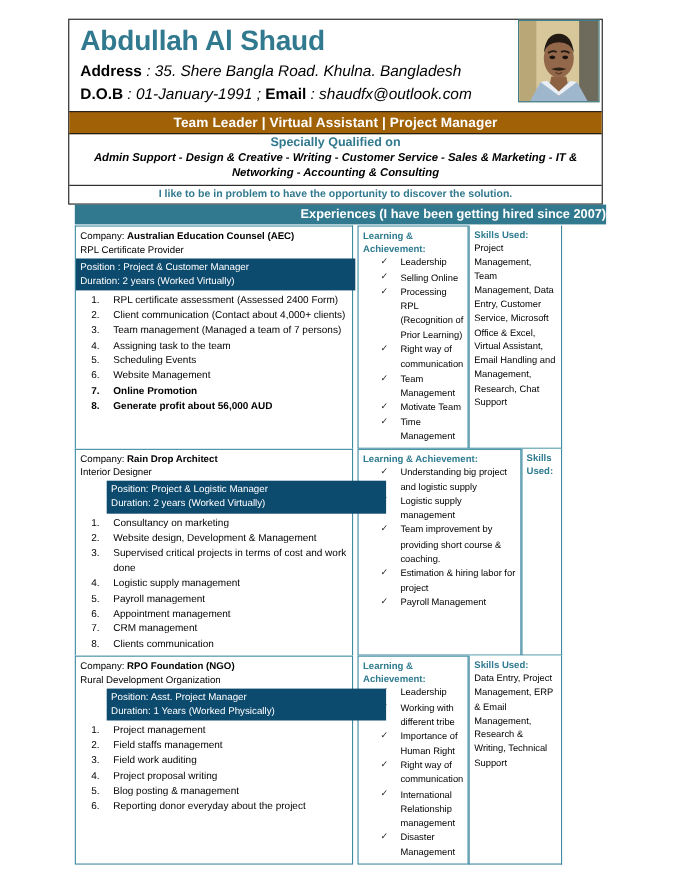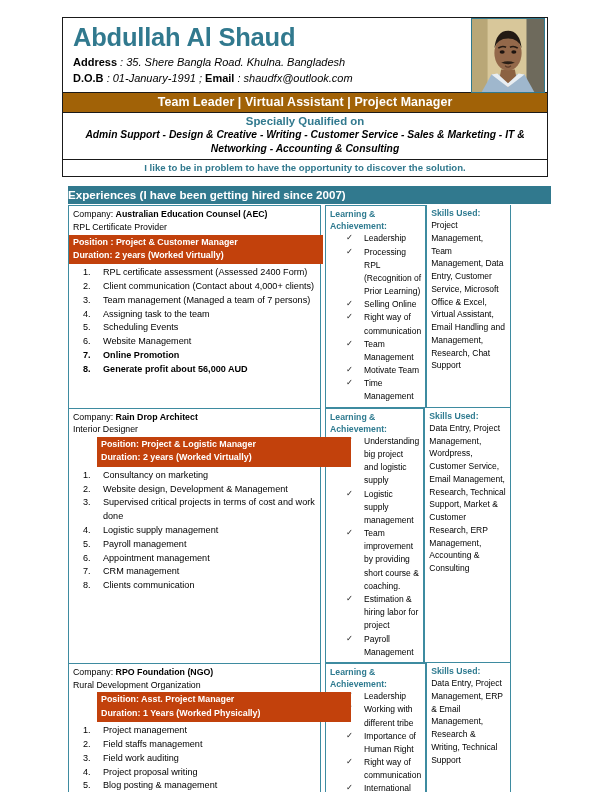--- a/index.html
+++ b/index.html
@@ -38,21 +38,21 @@
   }
   .full-name {
     font-size: 25.5px;
     font-weight: bold;
     color: #31798E;
     letter-spacing: -0.2px;
     line-height: 1.05;
   }
   .contact-lines {
     padding: 1px 10px 5px 10px;
-    font-size: 11px;
+    font-size: 14px;
     line-height: 1.5;
   }
   .contact-lines .lbl { font-weight: bold; }
   .contact-lines .val { font-style: italic; }
 
   .band-title {
     background: #a16207;
     color: #ffffff;
     font-weight: bold;
     font-size: 12.4px;
@@ -103,21 +103,21 @@
   
   .exp-header {
     position: absolute;
     left: 68px;
     top: 186px;
     width: 483px;
     background: #31798E;
     color: #fff;
     font-weight: bold;
     font-size: 11.6px;
-    text-align: left;
+    text-align: right;
     padding: 2px 0 3px 0;
     box-sizing: border-box;
   }
 
   .grid {
     position: absolute;
     left: 68px;
     top: 205px;
     width: 443px;
   }
@@ -192,23 +192,23 @@
     padding: 2px 4px 0 4px;
     line-height: 1.45;
   }
   .company-line b { font-weight: bold; }
   .company-sub {
     font-size: 8.8px;
     padding: 0 4px 1px 4px;
     line-height: 1.45;
   }
   .pos-band {
-    background: #c2410c;
+    background: #0c4a6e;
     color: #ffffff;
-    font-weight: bold;
+    font-weight: normal;
     font-size: 8.9px;
     line-height: 1.5;
     padding: 1px 4px 2px 4px;
     box-sizing: border-box;
   }
   .pos-band.indented {
     margin-left: 28px;
     width: 254px;
     position: relative;
     z-index: 4;
@@ -311,22 +311,22 @@
               <li class="bold">Online Promotion</li>
               <li class="bold">Generate profit about 56,000 AUD</li>
             </ol>
           </div>
           <div class="gap"></div>
           <div class="col-right">
             <div class="la-box">
               <div class="sec-label">Learning &amp; Achievement:</div>
               <ul class="check-list">
                 <li>Leadership</li>
+                <li>Selling Online</li>
                 <li>Processing RPL (Recognition of Prior Learning)</li>
-                <li>Selling Online</li>
                 <li>Right way of communication</li>
                 <li>Team Management</li>
                 <li>Motivate Team</li>
                 <li>Time Management</li>
               </ul>
             </div>
             <div class="sk-box">
               <div class="sec-label">Skills Used:</div>
               <div class="skills-text">Project Management, Team Management, Data Entry, Customer Service, Microsoft Office &amp; Excel, Virtual Assistant, Email Handling and Management, Research, Chat Support</div>
             </div>
@@ -360,21 +360,20 @@
               <ul class="check-list">
                 <li>Understanding big project and logistic supply</li>
                 <li>Logistic supply management</li>
                 <li>Team improvement by providing short course &amp; coaching.</li>
                 <li>Estimation &amp; hiring labor for project</li>
                 <li>Payroll Management</li>
               </ul>
             </div>
             <div class="sk-box">
               <div class="sec-label">Skills Used:</div>
-              <div class="skills-text">Data Entry, Project Management, Wordpress, Customer Service, Email Management, Research, Technical Support, Market &amp; Customer Research, ERP Management, Accounting &amp; Consulting</div>
             </div>
           </div>
         </div>
       </div>
       <div class="job">
         <div class="job-inner">
           <div class="col-left">
             <div class="company-line"><span>Company:</span> <b>RPO Foundation (NGO)</b></div>
             <div class="company-sub">Rural Development Organization</div>
             <div class="pos-band indented">

